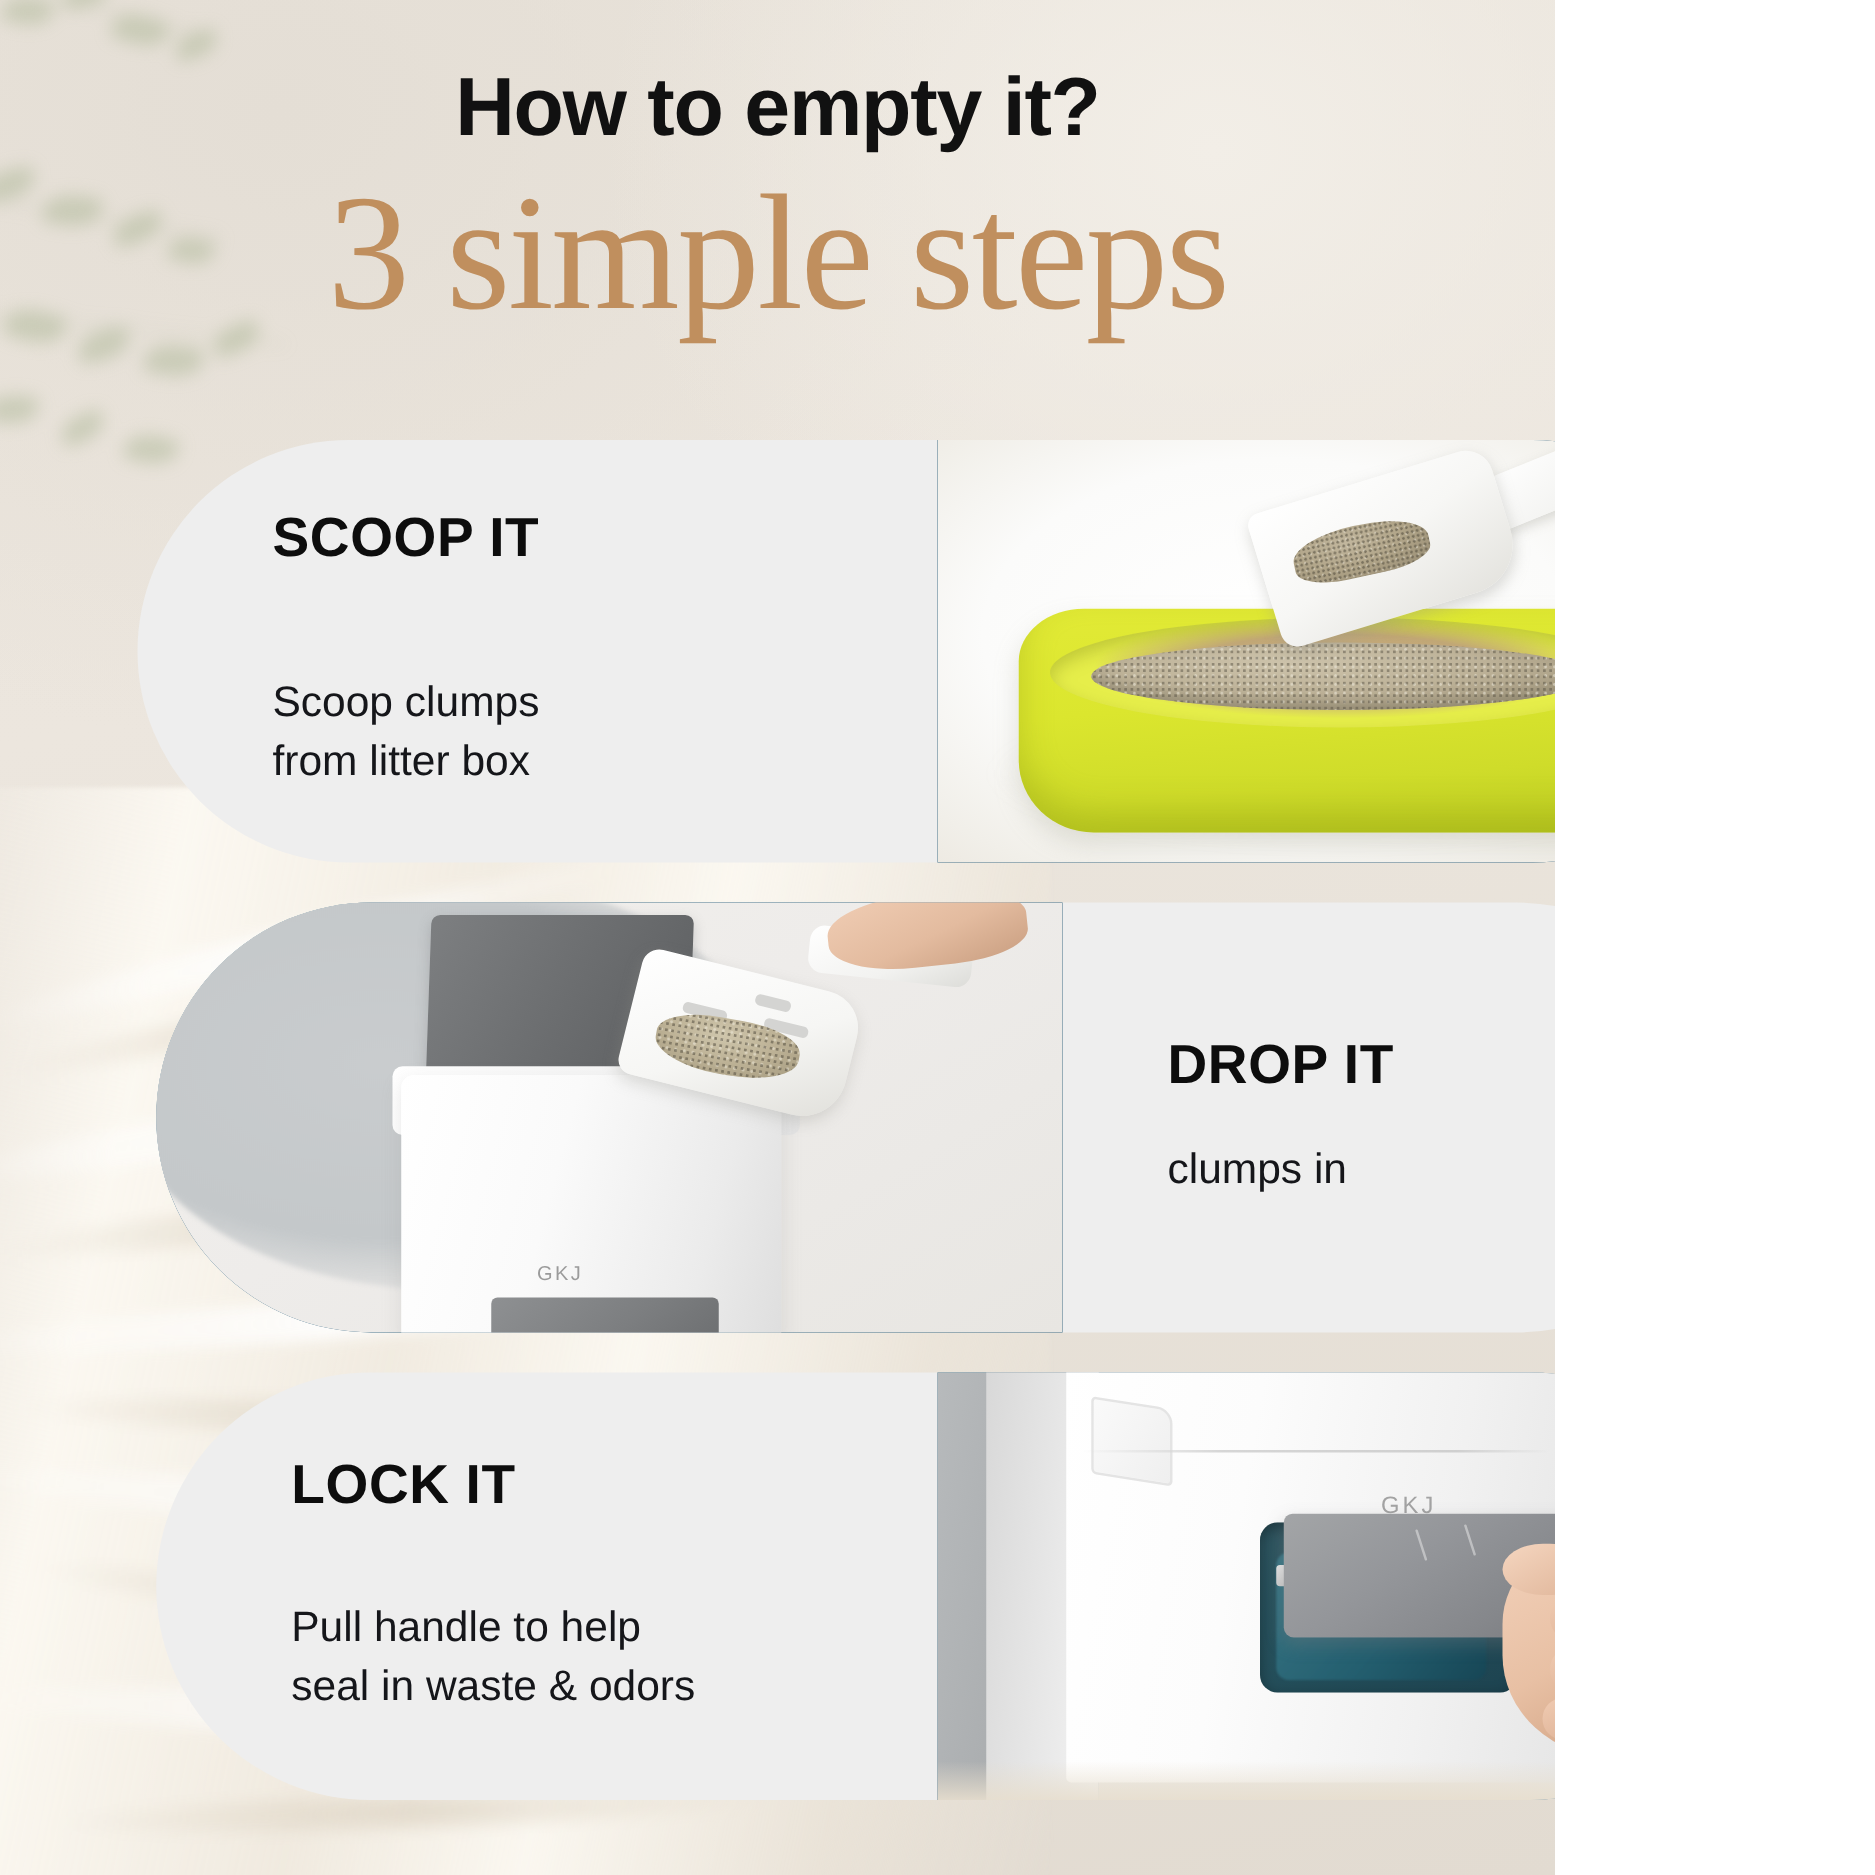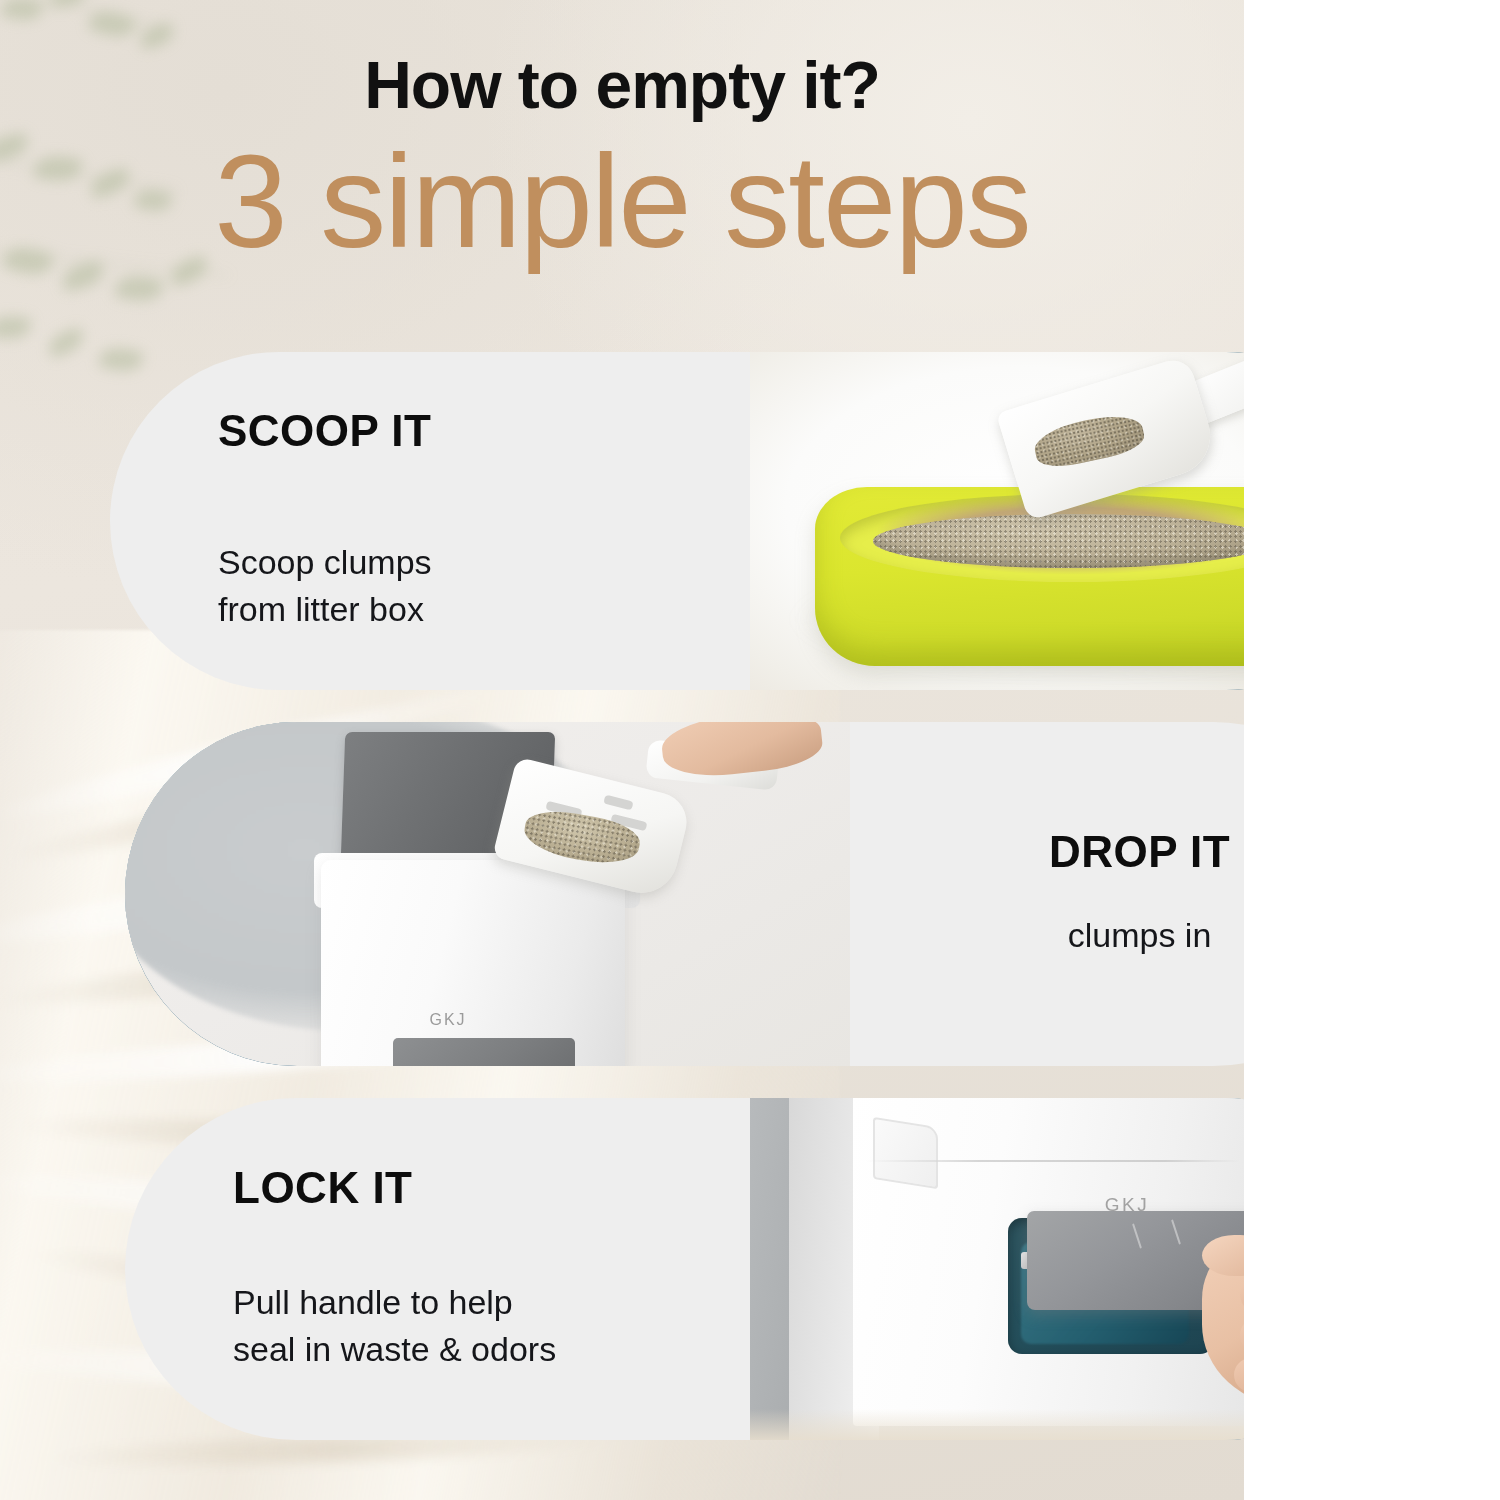--- a/index.html
+++ b/index.html
@@ -69,21 +69,21 @@
   .header { position:absolute; left:0; right:0; top:52px; text-align:center; }
   .title-main {
     font-size:66px; font-weight:bold; color:#111111;
     letter-spacing:-1px; line-height:1;
     font-family:"Liberation Sans", sans-serif;
   }
   .title-sub {
     margin-top:18px;
     font-size:132px; font-weight:normal; color:#c08f5e;
     letter-spacing:-2px; line-height:1;
-    font-family:Liberation Sans, sans-serif;
+    font-family:Liberation Serif, serif;
   }
 
   
   .row { position:absolute; display:flex; }
   #row1 { left:110px; top:352px;  width:1285px; height:338px; }
   #row2 { left:125px; top:722px;  width:1260px; height:344px; }
   #row3 { left:125px; top:1098px; width:1270px; height:342px; }
 
   .text-card {
     background:#eeeeee;
@@ -92,21 +92,21 @@
   }
   .photo-panel {
     position:relative;
     overflow:hidden;
     background:#0c4a6e;
     flex:1 1 auto;
   }
 
   
   .round-left  { border-radius:999px 0 0 999px; }
-  .round-right { border-radius:0 999px 999px 0;align-items:center; }
+  .round-right { border-radius:0 999px 999px 0; }
 
   .step-title {
     font-size:44px; font-weight:bold; color:#0d0d0d;
     letter-spacing:.5px; line-height:1;
   }
   .step-desc {
     margin-top:38px;
     font-size:34px; font-weight:normal; color:#15161a;
     line-height:1.38; letter-spacing:0px;
   }

